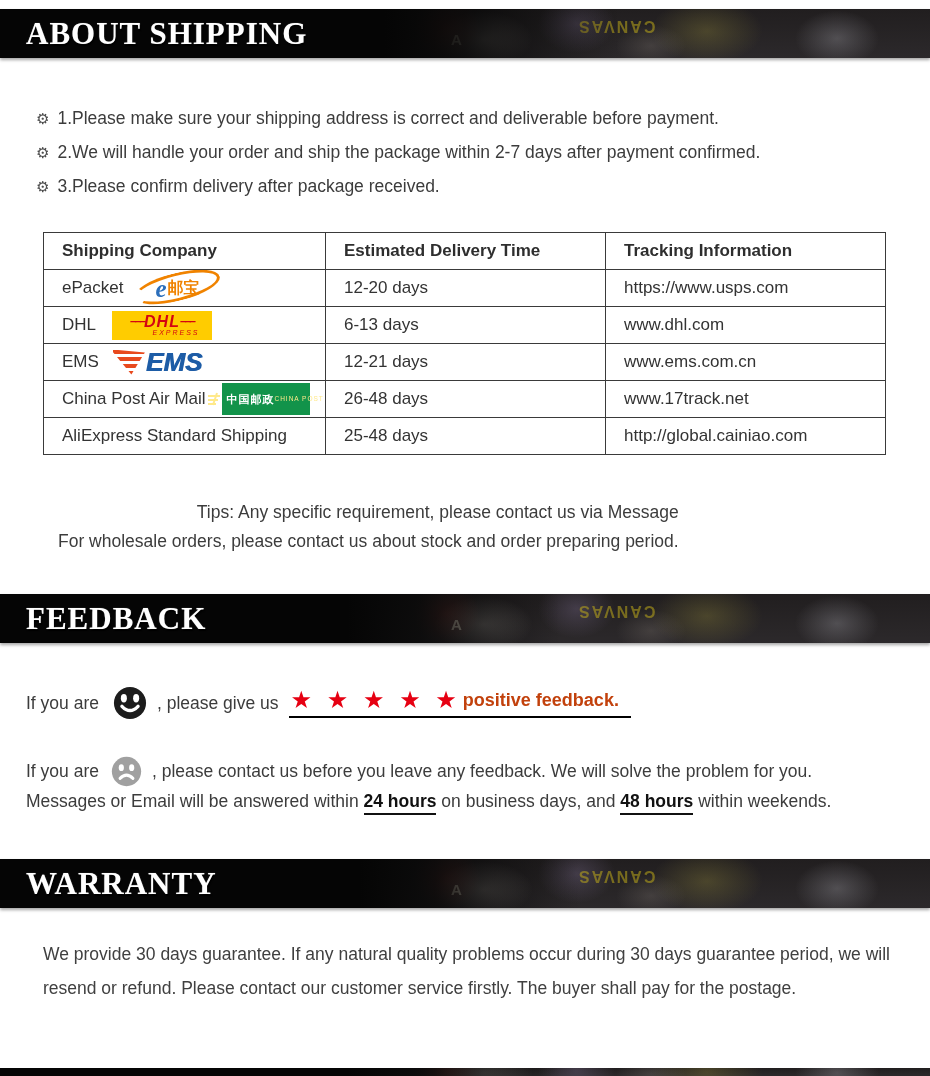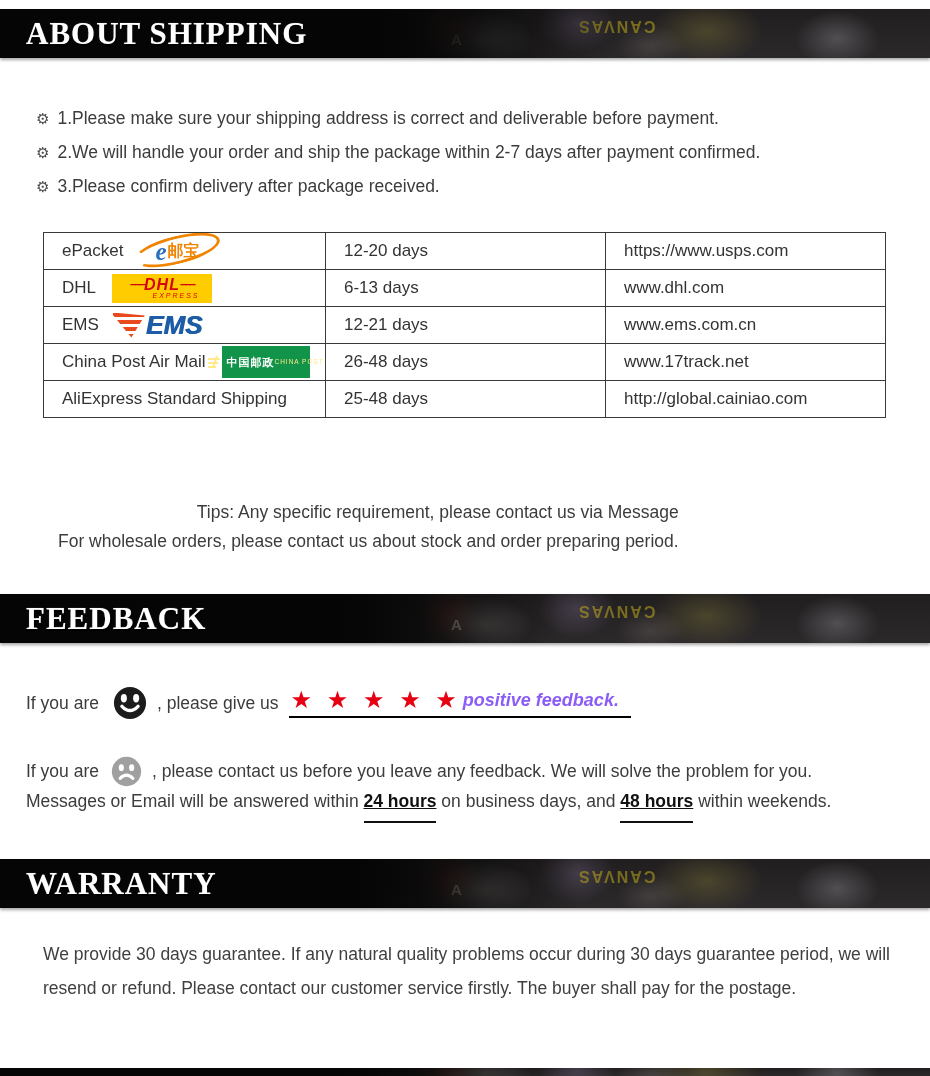--- a/index.html
+++ b/index.html
@@ -104,27 +104,27 @@
   .tips .l2 { margin-left:28px; }
 
   
   .fb-line1 { position:absolute; left:26px; top:685px; height:36px;
     display:flex; align-items:center; font-size:17.5px; color:#3c3c3c; }
   .fb-face { margin:0 10px 0 14px; flex:0 0 auto; }
   .fb-mid { margin-right:10px; }
   .uline { display:inline-flex; align-items:center; border-bottom:2.5px solid #000;
     padding:0 12px 4px 2px; }
   .stars { color:#e60012; font-size:24px; letter-spacing:4px; line-height:1; margin-right:2px; }
-  .fb-link { font-weight:bold; font-size:18px; color:#8b5cf6;font-style:italic; }
+  .fb-link { font-weight:bold; font-size:18px; color:#c2410c; }
   .fb-line2 { position:absolute; left:26px; top:756px; height:30px;
     display:flex; align-items:center; font-size:17.5px; color:#3c3c3c; }
   .fb-face2 { margin:0 10px 0 12px; flex:0 0 auto; }
   .fb-line3 { position:absolute; left:26px; top:786px; height:30px; line-height:30px;
     font-size:17.5px; color:#3c3c3c; white-space:nowrap; }
-  .hl { font-weight:bold; color:#111; border-bottom:2.5px solid #111; padding-bottom:10px;text-decoration:underline; }
+  .hl { font-weight:bold; color:#111; border-bottom:2.5px solid #111; padding-bottom:2px; }
 
   
   .warranty-text { position:absolute; left:43px; top:937px; width:848px;
     font-size:17.5px; line-height:34px; color:#404040; }
 </style>
 </head>
 <body>
 
 <div id="page">
 
@@ -153,20 +153,25 @@
     </div>
   </div>
 
   <table class="ship">
     <colgroup>
         <col class="c1">
         <col class="c2">
         <col class="c3">
       </colgroup>
     <tbody>
+        <tr>
+      <th>Shipping Company</th>
+      <th>Estimated Delivery Time</th>
+      <th>Tracking Information</th>
+    </tr>
     <tr>
       <td class="company">
         <span class="company-inner">
           <span>ePacket</span>
           <span class="logo-epacket">
             <span class="arc"></span>
             <span class="e">e</span>
             <span class="cn">邮宝</span>
           </span>
         </span>

